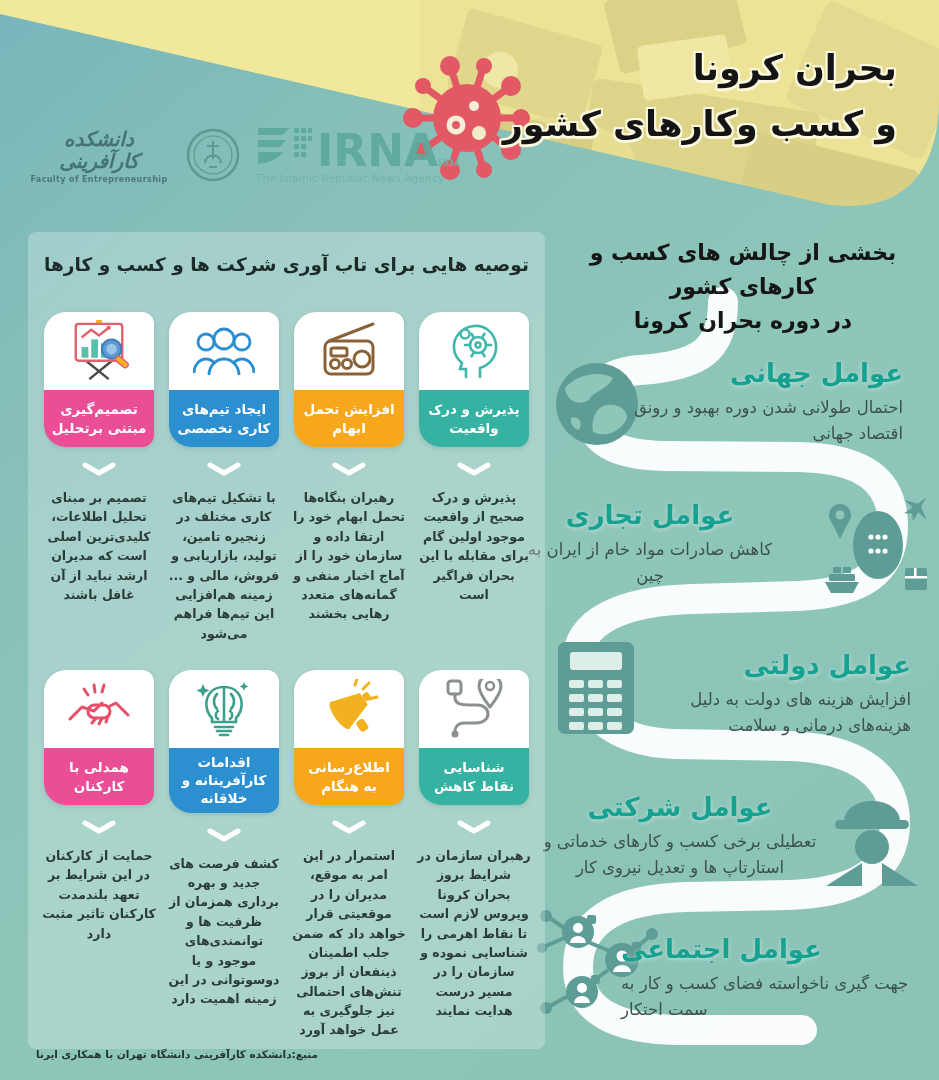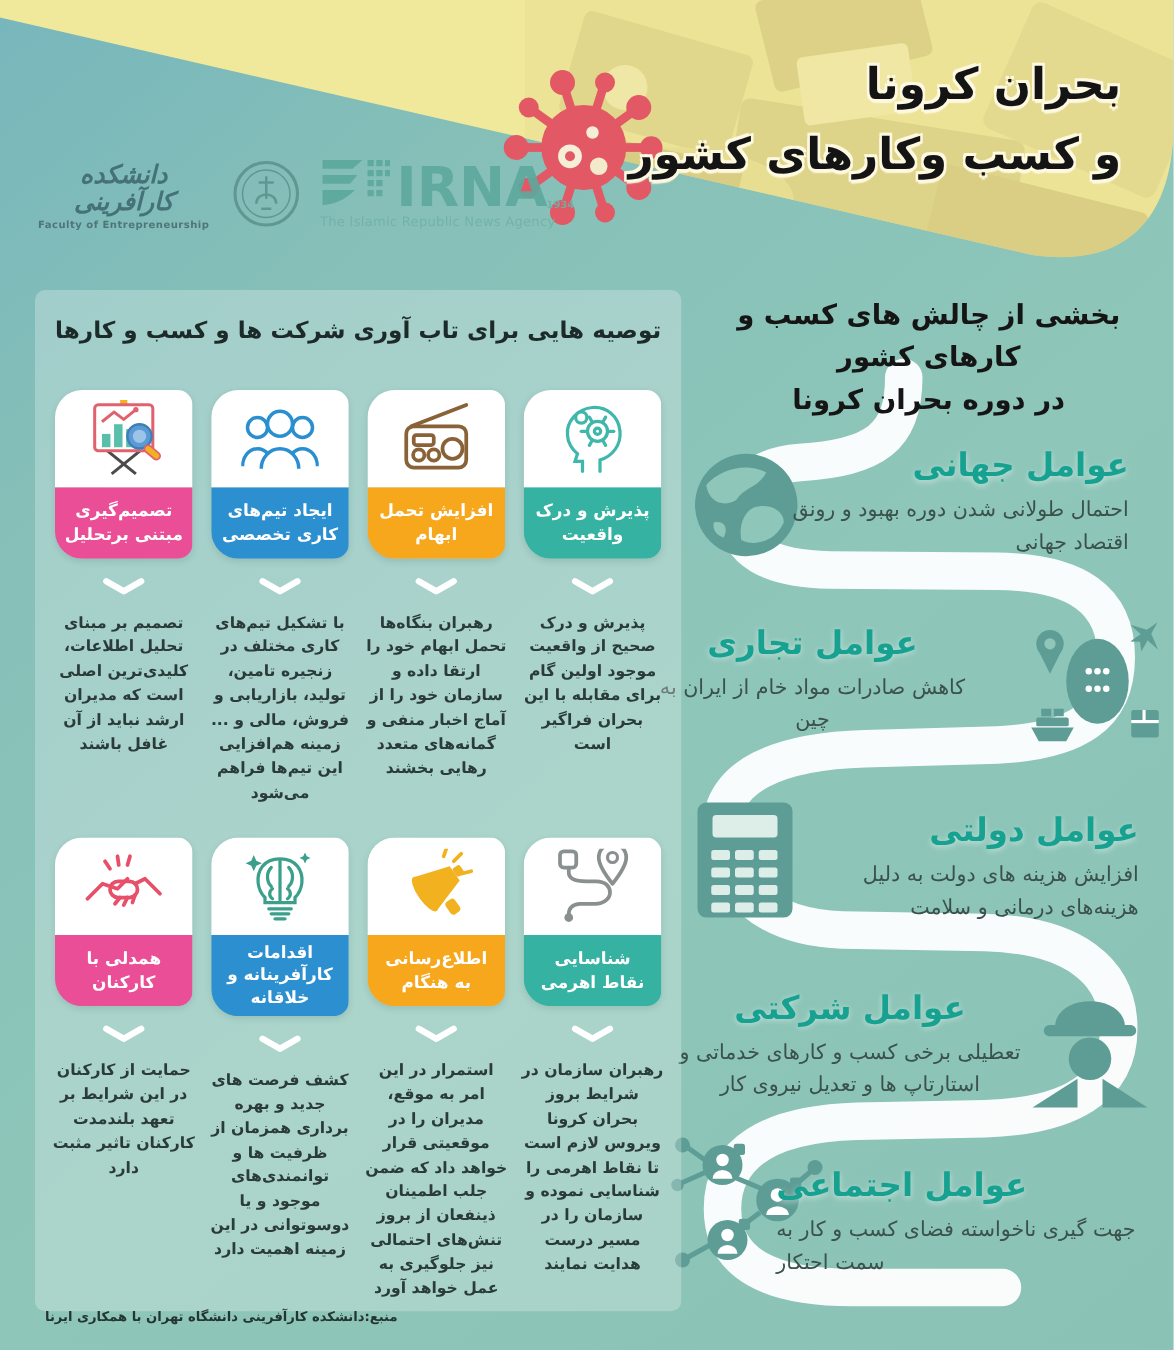--- a/index.html
+++ b/index.html
@@ -379,21 +379,21 @@
               <rect x="-26" y="-28" width="13" height="13" rx="3"></rect>
               <path d="M-19,-15 v4 c0,6 8,7 14,7 h8 c7,0 11,4 11,9 s-5,9 -12,9 h-12 c-6,0 -9,4 -9,8"></path>
               <g transform="translate(16,-16)">
                     <path d="M0,14 C-8,4 -11,-2 -11,-7 a11,11 0 1 1 22,0 C11,-2 8,4 0,14 Z"></path>
                     <circle cy="-7" r="4" stroke-width="2.5"></circle>
                   </g>
             </g>
                 <circle cx="-19" cy="25" r="3.5" fill="#8a8f8f"></circle>
               </svg>
           </div>
-          <div class="rec-label c-teal">شناسایی نقاط اهرمی</div>
+          <div class="rec-label c-teal">شناسایی نقاط کاهش</div>
         </div>
         <svg class="chev" width="34" height="14" viewBox="0 0 34 14">
             <polyline points="3,3 17,11 31,3" fill="none" stroke="#fff" stroke-width="5" stroke-linecap="round" stroke-linejoin="round"></polyline>
           </svg>
         <p class="rec-desc">رهبران سازمان در شرایط بروز بحران کرونا ویروس لازم است تا نقاط اهرمی را شناسایی نموده و سازمان را در مسیر درست هدایت نمایند</p>
       </div>
 
       <div class="rec-col">
         <div class="rec-card">
           <div class="icon-area">

